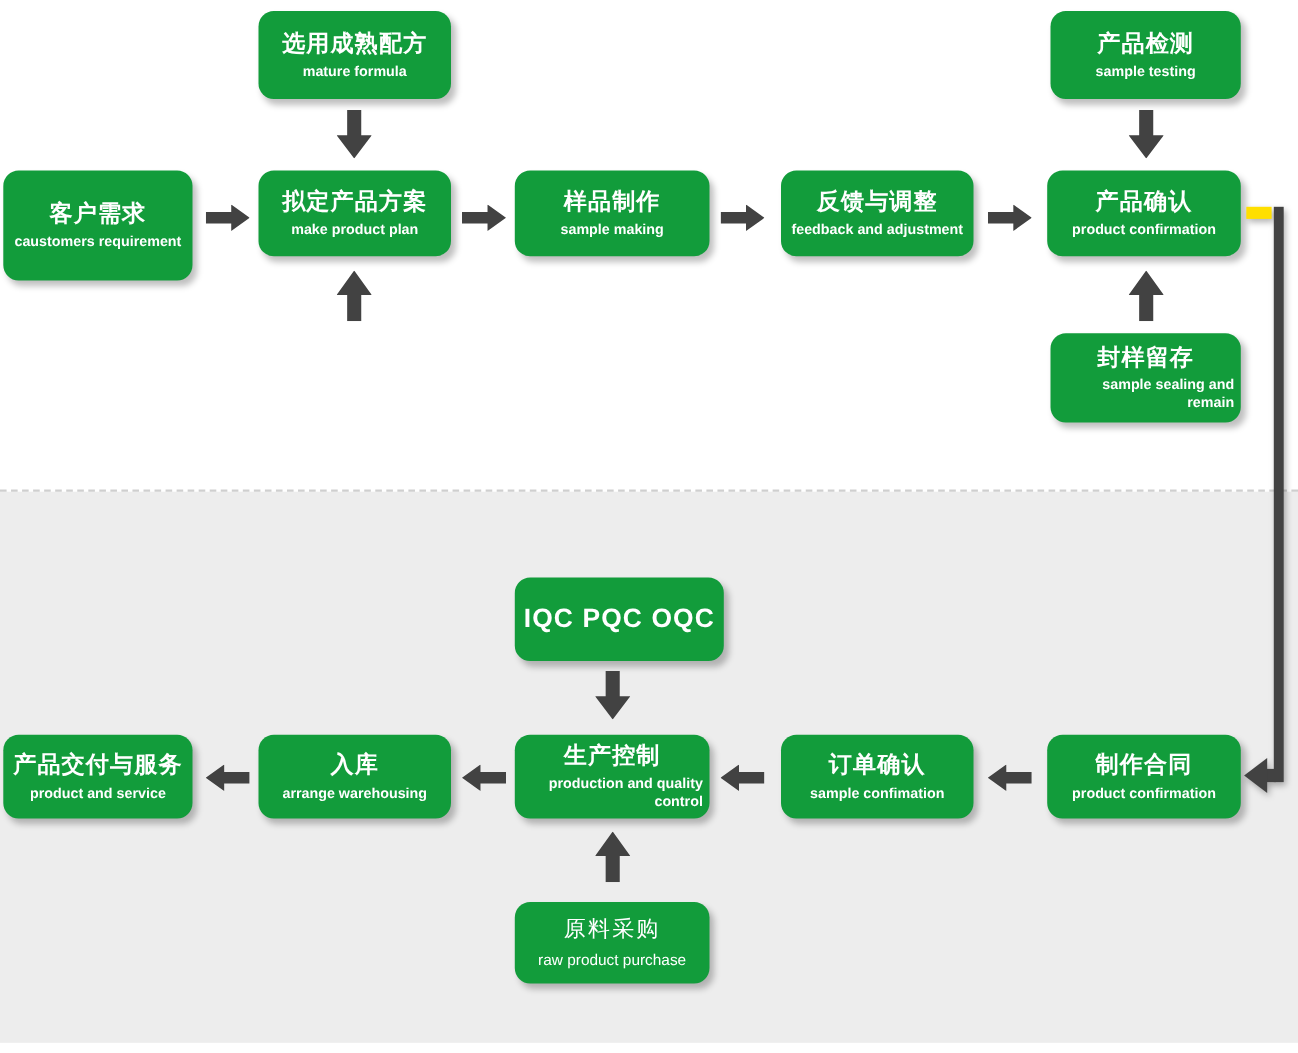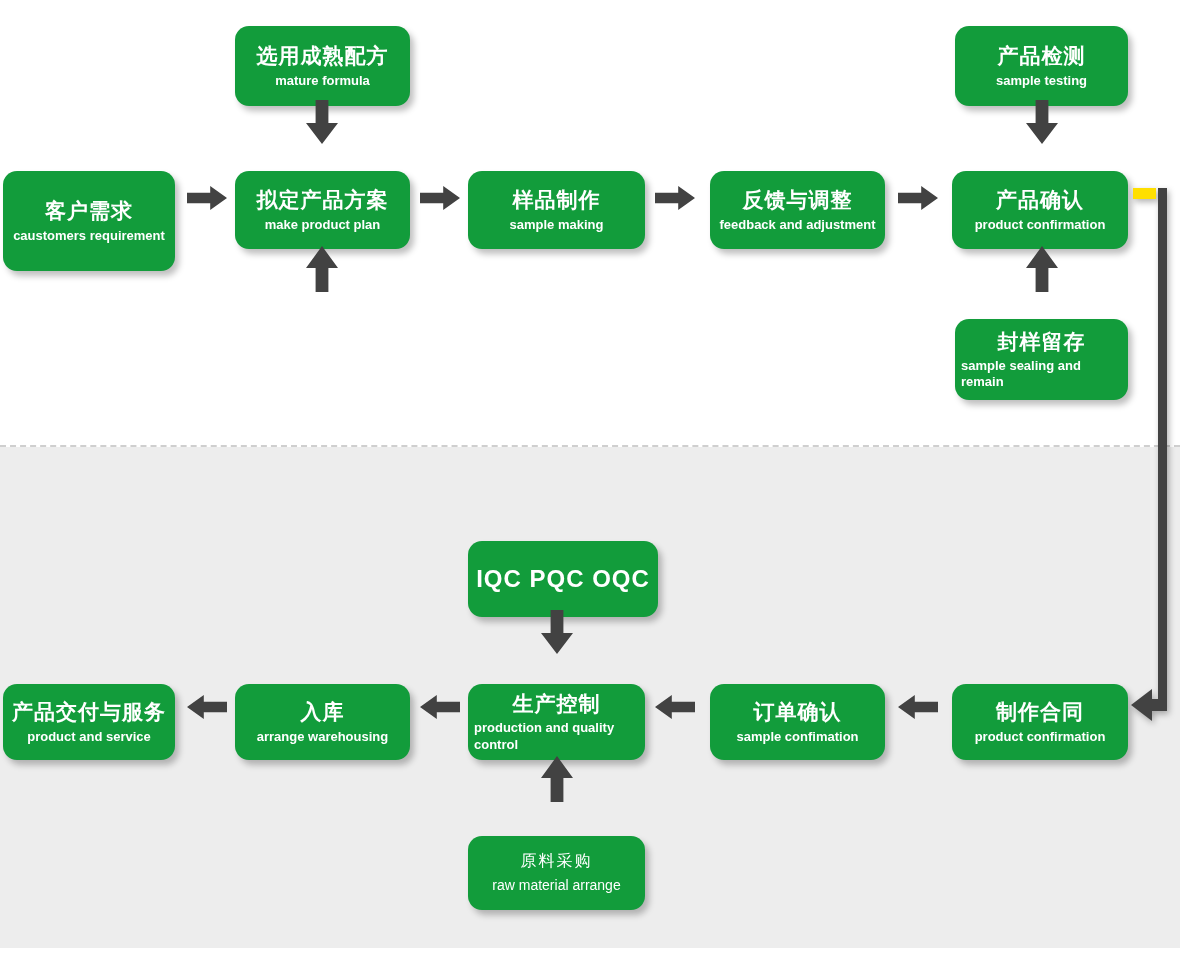--- a/index.html
+++ b/index.html
@@ -25,31 +25,30 @@
   .dashed-divider{
     position:absolute;left:0;top:445px;width:1180px;height:0;
     border-top:2px dashed var(--dash-gray);
   }
   .node{
     position:absolute;
     background:var(--box-green);
     border-radius:14px;
     box-shadow:4px 5px 6px rgba(0,0,0,0.25);
     display:flex;flex-direction:column;align-items:center;justify-content:center;
-    color:#fff;text-align:left;
+    color:#fff;text-align:right;
     padding:4px 6px;
-    margin-top:16px;
   }
   .node-title{
     font-size:21px;font-weight:bold;line-height:1.25;letter-spacing:1px;
   }
   .node-sub{
     font-size:13px;font-weight:bold;line-height:1.25;margin-top:3px;
   }
-  .node.light .node-title{font-weight:400;font-size:16px;letter-spacing:2px;}
+  .node.light .node-title{font-weight:400;font-size:20px;letter-spacing:2px;}
   .node.light .node-sub{font-weight:400;font-size:14px;margin-top:6px;}
   .node.iqc-node .node-title{font-size:24px;letter-spacing:1px;}
   .node.multiline .node-sub{margin-top:1px;}
   .node .tight{margin-top:0;}
   .arrow{
     position:absolute;
     background:var(--arrow-gray);
     filter:drop-shadow(2px 3px 2px rgba(0,0,0,0.3));
   }
   .arrow-right{
@@ -146,21 +145,21 @@
     <div class="node-sub">sample confimation</div>
   </div>
 
   <div class="node" style="left:952px;top:668px;width:176px;height:76px">
     <div class="node-title">制作合同</div>
     <div class="node-sub">product confirmation</div>
   </div>
 
   <div class="node light" style="left:468px;top:820px;width:177px;height:74px">
     <div class="node-title">原料采购</div>
-    <div class="node-sub">raw material arrange</div>
+    <div class="node-sub">raw product purchase</div>
   </div>
 
   <div class="arrow arrow-right" style="left:187px;top:186px"></div>
   <div class="arrow arrow-right" style="left:420px;top:186px"></div>
   <div class="arrow arrow-right" style="left:655px;top:186px"></div>
   <div class="arrow arrow-right" style="left:898px;top:186px"></div>
 
   <div class="arrow arrow-down" style="left:306px;top:100px"></div>
   <div class="arrow arrow-up" style="left:306px;top:246px"></div>
   <div class="arrow arrow-down" style="left:1026px;top:100px"></div>

